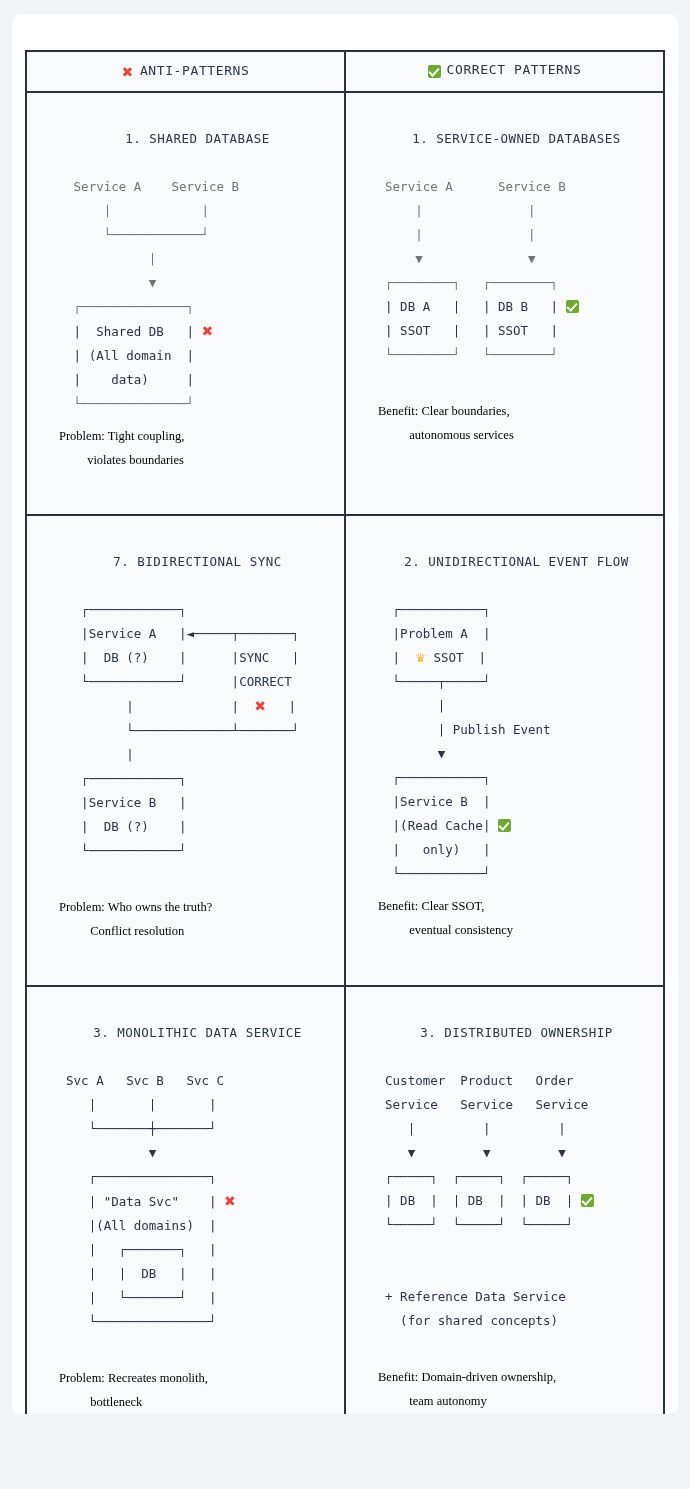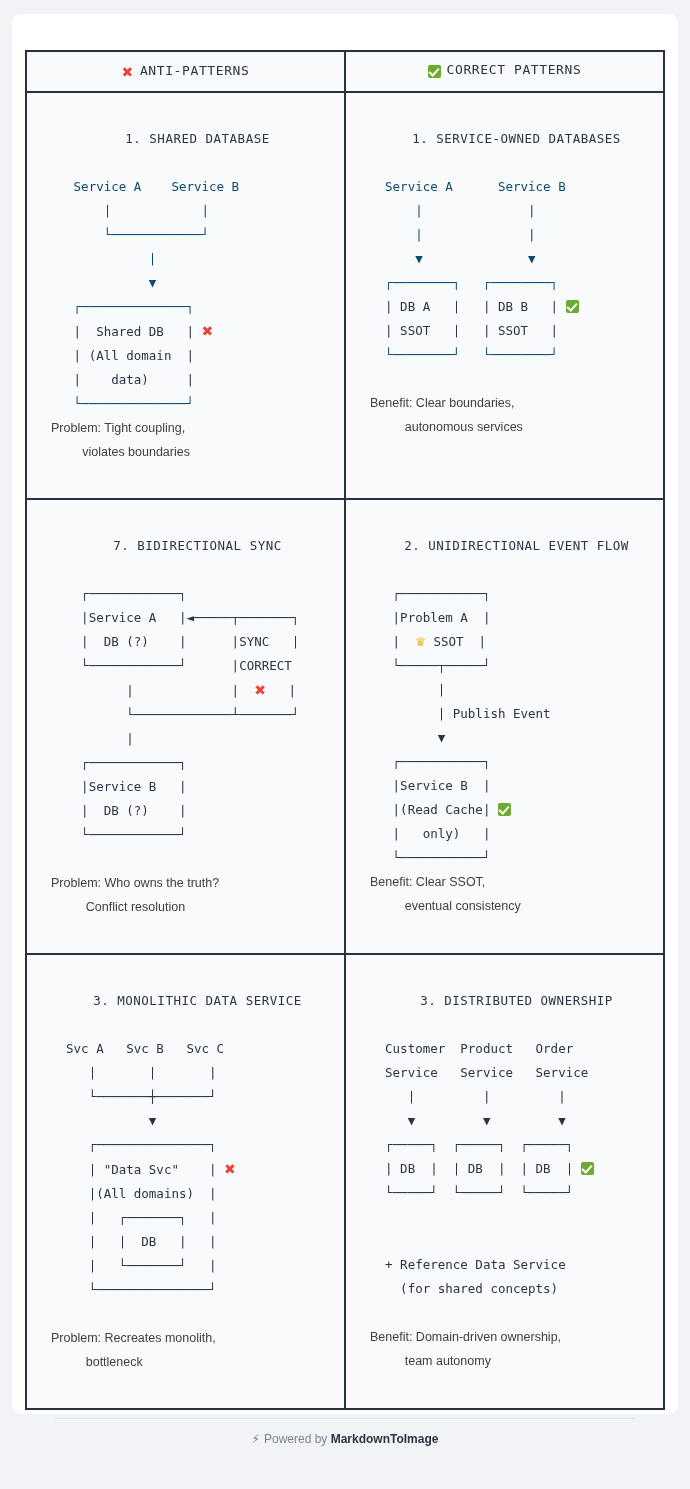--- a/index.html
+++ b/index.html
@@ -77,31 +77,31 @@
     line-height: 24px;
     text-align: center;
   }
   .spacer { height: 24px; }
   pre.art {
     margin: 0;
     padding: 0 0 0 24px;
     font-family: "DejaVu Sans Mono", "Liberation Mono", monospace;
     font-size: 12.5px;
     line-height: 24px;
-    color: #0c4a6e;
+    color: #737373;
     white-space: pre;
     letter-spacing: 0px;
   }
   pre.note {
-    margin: 0;
+    margin: 8px;
     padding: 0 0 0 24px;
-    font-family: Liberation Sans, sans-serif;
+    font-family: Liberation Serif, serif;
     font-size: 12.5px;
     line-height: 24px;
-    color: #404040;
+    color: #000000;
     white-space: pre;
   }
   .hdr-icon {
     display: inline-block;
     vertical-align: -2px;
     margin-right: 6px;
     font-family: "DejaVu Sans", sans-serif;
   }
   .x-mark {
     color: #ec4137;
@@ -329,19 +329,14 @@
                 <div class="spacer"></div>
               </div>
             </td>
           </tr>
 
         </tbody>
       </table>
     </div>
   </div>
 
-  <div class="footer">
-    <div class="divider"></div>
-    <span class="bolt">⚡</span><span>Powered by</span>
-    <span class="brand">MarkdownToImage</span>
-  </div>
 
 </div>
 
 </body></html>

